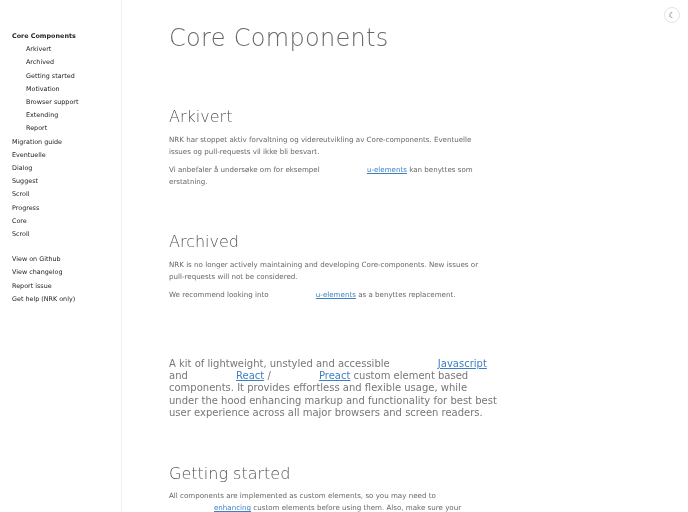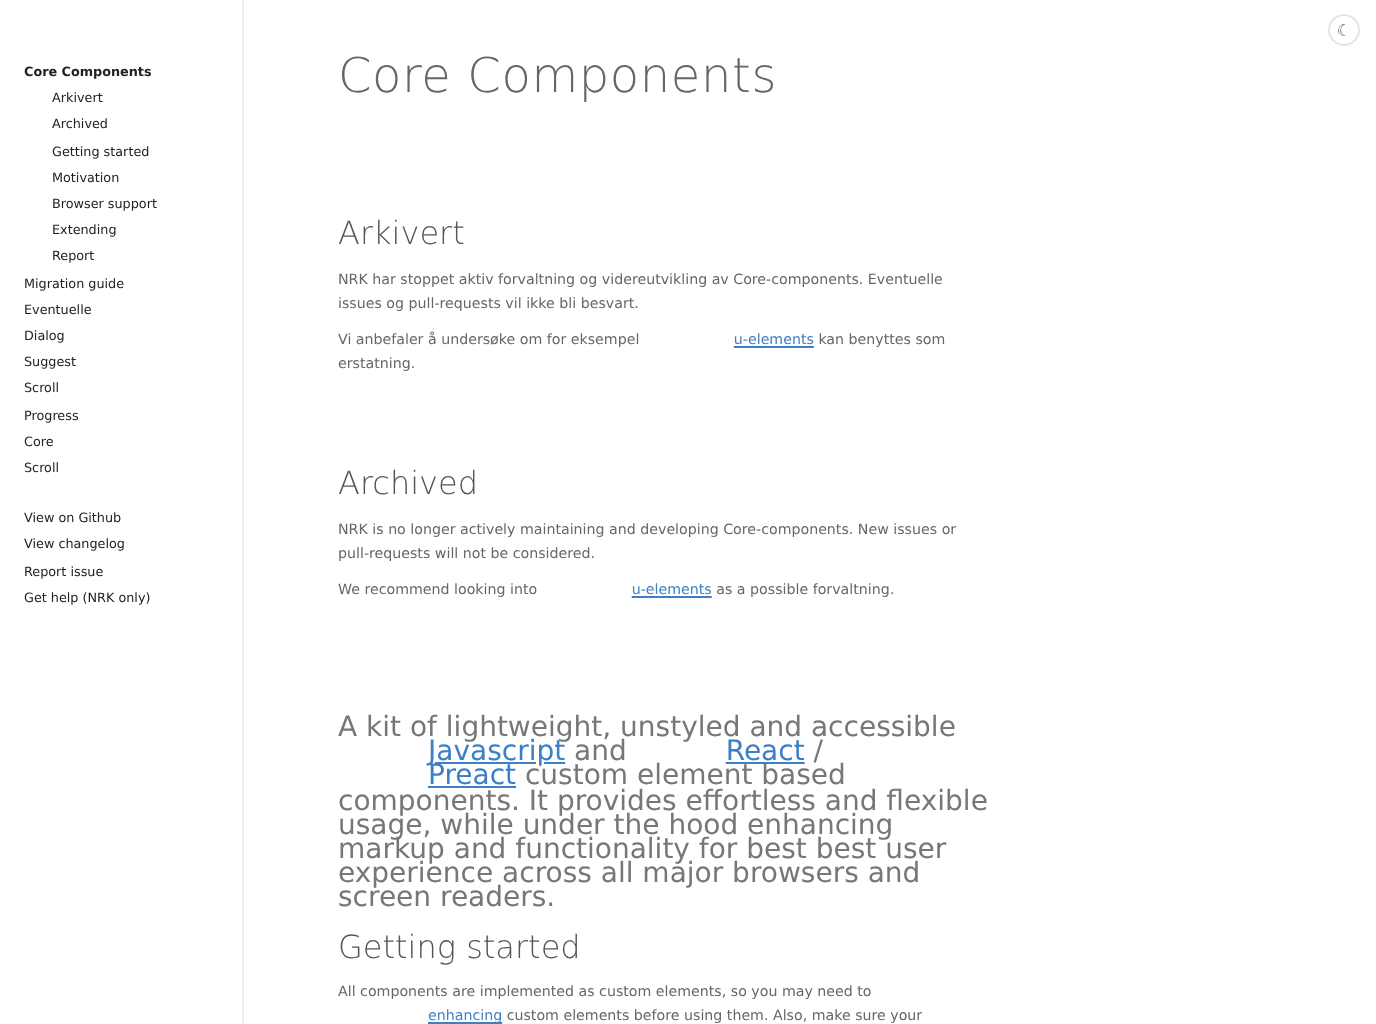--- a/index.html
+++ b/index.html
@@ -8,21 +8,21 @@
   .nav { position:absolute; left:12px; top:30px; font-size:6.4px; line-height:13.2px; color:#222; }
   .nav a { display:block; color:#222; text-decoration:none; white-space:nowrap; }
   .nav a.top { font-weight:600; }
   .nav a.sub { padding-left:14px; }
   .nav .gap { height:12px; }
   .theme-btn { position:absolute; left:664px; top:7px; width:16px; height:16px; border:1px solid #e4e4e4; border-radius:50%; display:flex; align-items:center; justify-content:center; font-size:8px; color:#555; background:#fff; }
   .main { position:absolute; left:169px; top:0; width:330px; }
   h1 { position:absolute; top:24px; margin:0; font-weight:300; font-size:24px; color:#666; white-space:nowrap; letter-spacing:0.3px; }
   h2 { position:absolute; margin:0; font-weight:300; font-size:16px; color:#555; white-space:nowrap; }
   p { position:absolute; margin:0; font-size:7.1px; line-height:12px; color:#666; width:320px; }
-  p.lead { font-size:14px; line-height:12.2px; color:#777; width:330px; }
+  p.lead { font-size:10px; line-height:12.2px; color:#777; width:330px; }
   a.link { color:#3c7fc4; text-decoration:underline;padding-left:45px; }
 </style>
 </head>
 <body>
 
 <div class="sidebar">
   <nav class="nav">
     <a class="top">Core Components</a>
     <a class="sub">Arkivert</a>
     <a class="sub">Archived</a>
@@ -53,19 +53,19 @@
 
 <main class="main">
   <h1>Core Components</h1>
 
   <h2 style="top:107px">Arkivert</h2>
   <p style="top:134px">NRK har stoppet aktiv forvaltning og videreutvikling av Core-components. Eventuelle issues og pull-requests vil ikke bli besvart.</p>
   <p style="top:164px"><span>Vi anbefaler å undersøke om for eksempel </span><a class="link">u-elements</a><span> kan benyttes som erstatning.</span></p>
 
   <h2 style="top:232px">Archived</h2>
   <p style="top:259px">NRK is no longer actively maintaining and developing Core-components. New issues or pull-requests will not be considered.</p>
-  <p style="top:289px"><span>We recommend looking into </span><a class="link">u-elements</a><span> as a possible forvaltning.</span></p>
+  <p style="top:289px"><span>We recommend looking into </span><a class="link">u-elements</a><span> as a benyttes replacement.</span></p>
 
   <p class="lead" style="top:358px"><span>A kit of lightweight, unstyled and accessible </span><a class="link">Javascript</a><span> and </span><a class="link">React</a><span> / </span><a class="link">Preact</a><span> custom element based components. It provides effortless and flexible usage, while under the hood enhancing markup and functionality for best best user experience across all major browsers and screen readers.</span></p>
 
   <h2 style="top:464px">Getting started</h2>
   <p style="top:490px"><span>All components are implemented as custom elements, so you may need to </span><a class="link">enhancing</a><span> custom elements before using them. Also, make sure your browser is </span><a class="link">supported</a><span>.</span></p>
 </main>
 
 </body></html>

